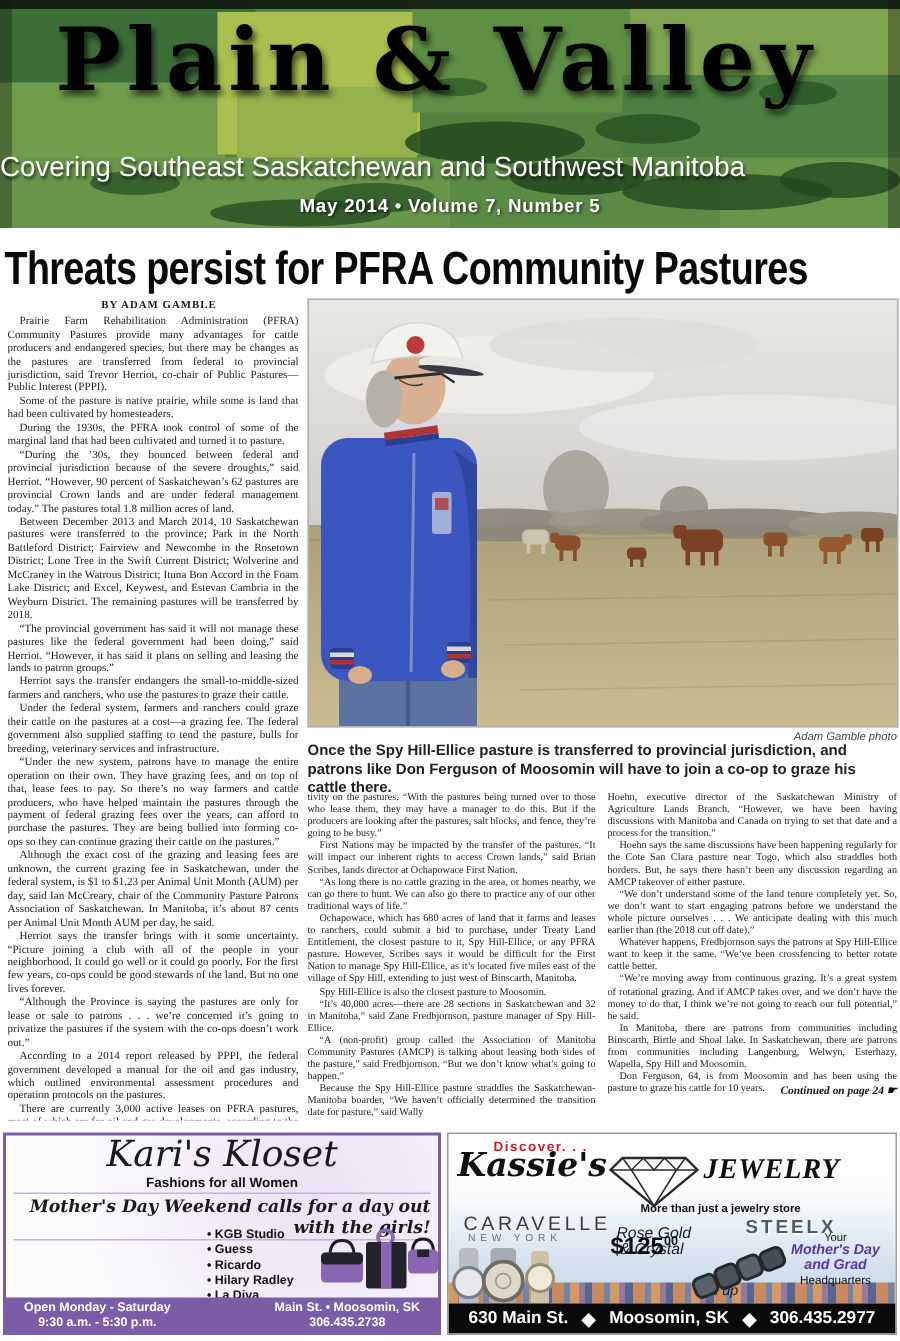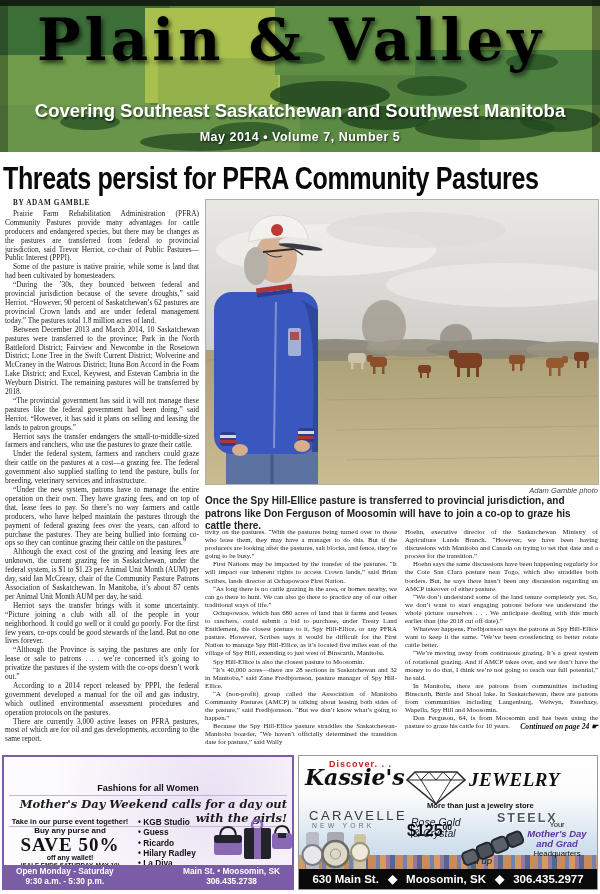--- a/index.html
+++ b/index.html
@@ -3,34 +3,34 @@
 <meta charset="utf-8">
 <style>
   html,body{margin:0;padding:0;}
   body{width:600px;height:894px;position:relative;background:#fff;font-family:"Liberation Serif",serif;overflow:hidden;}
   .abs{position:absolute;}
 
   
   #masthead{left:0;top:0;width:600px;height:152px;overflow:hidden;}
   #masthead svg{display:block;}
   .mast-title{left:0;top:6px;width:582px;text-align:center;font-family:"DejaVu Serif",serif;font-weight:bold;font-size:58px;color:#000000;letter-spacing:4px;text-shadow:2px 3px 4px rgba(0,0,0,.65);}
-  .mast-sub{left:0;top:100px;width:600px;text-align:center;font-family:"Liberation Sans",sans-serif;font-weight:bold;font-size:18.5px;color:#fff;text-shadow:1px 2px 2px rgba(0,0,0,.6);}
+  .mast-sub{left:0;top:100px;width:600px;font-family:"Liberation Sans",sans-serif;font-weight:normal;font-size:18.5px;color:#fff;text-shadow:1px 2px 2px rgba(0,0,0,.6);}
   .mast-date{left:0;top:130px;width:600px;text-align:center;font-family:"Liberation Sans",sans-serif;font-weight:bold;font-size:12.5px;color:#fff;text-shadow:1px 1px 2px rgba(0,0,0,.65);letter-spacing:.5px;}
 
   
   #headline{left:3px;top:161px;font-family:"Liberation Sans",sans-serif;font-weight:bold;font-size:31px;white-space:nowrap;transform:scaleX(.81);transform-origin:0 50%;letter-spacing:-.5px;color:#0a0a0a;}
 
   
   .col{position:absolute;text-align:justify;color:#1b1b1b;overflow:hidden;}
   #col1{left:5px;top:199px;width:194px;height:548px;font-size:7.4px;line-height:8.9px;}
   #col2{left:205px;top:528px;width:192px;height:219px;font-size:6.8px;line-height:8.1px;}
   #col3{left:405px;top:528px;width:193px;height:219px;font-size:6.8px;line-height:8.1px;}
   .col p{margin:0;text-indent:8px;}
   .cont p:first-child{text-indent:0;}
-  #byline{text-align:left;font-size:7.2px;font-weight:bold;letter-spacing:.7px;margin:0 0 2px 0;}
+  #byline{text-align:center;font-size:7.2px;font-weight:bold;letter-spacing:.7px;margin:0 0 2px 0;}
   #continued{left:405px;top:722px;width:193px;text-align:right;font-weight:bold;font-style:italic;font-size:7.6px;color:#111;}
 
   
   #photo{left:205px;top:199px;width:394px;height:286px;border:1px solid #b0b0ac;box-sizing:border-box;overflow:hidden;background:#dddcd8;}
   #credit{left:205px;top:486px;width:393px;text-align:right;font-family:"Liberation Sans",sans-serif;font-style:italic;font-size:7.5px;color:#444;}
   #caption{left:205px;top:495px;width:394px;font-family:"Liberation Sans",sans-serif;font-weight:bold;font-size:10px;line-height:12.5px;color:#222;}
 
   
   #ad-kari{left:2px;top:755px;width:292px;height:135px;border:2px solid #7b5ca6;box-sizing:border-box;background:radial-gradient(circle at 72% 30%,#eae1f3,#fcfbfd 70%);overflow:hidden;}
   .kari-title{left:0;top:-2px;width:100%;text-align:center;font-family:"DejaVu Serif",serif;font-style:italic;font-size:24px;color:#191919;}
@@ -106,20 +106,21 @@
   <div class="abs mast-sub">Covering Southeast Saskatchewan and Southwest Manitoba</div>
   <div class="abs mast-date">May 2014  •  Volume 7, Number 5</div>
 </div>
 
 <div class="abs" id="headline">Threats persist for PFRA Community Pastures</div>
 
 <div class="col" id="col1">
   <p id="byline">BY ADAM GAMBLE</p>
 <p>Prairie Farm Rehabilitation Administration (PFRA) Community Pastures provide many advantages for cattle producers and endangered species, but there may be changes as the pastures are transferred from federal to provincial jurisdiction, said Trevor Herriot, co-chair of Public Pastures—Public Interest (PPPI).</p>
     <p>Some of the pasture is native prairie, while some is land that had been cultivated by homesteaders.</p>
+    <p>During the 1930s, the PFRA took control of some of the marginal land that had been cultivated and turned it to pasture.</p>
     <p>“During the ’30s, they bounced between federal and provincial jurisdiction because of the severe droughts,” said Herriot. “However, 90 percent of Saskatchewan’s 62 pastures are provincial Crown lands and are under federal management today.” The pastures total 1.8 million acres of land.</p>
     <p>Between December 2013 and March 2014, 10 Saskatchewan pastures were transferred to the province; Park in the North Battleford District; Fairview and Newcombe in the Rosetown District; Lone Tree in the Swift Current District; Wolverine and McCraney in the Watrous District; Ituna Bon Accord in the Foam Lake District; and Excel, Keywest, and Estevan Cambria in the Weyburn District. The remaining pastures will be transferred by 2018.</p>
     <p>“The provincial government has said it will not manage these pastures like the federal government had been doing,” said Herriot. “However, it has said it plans on selling and leasing the lands to patron groups.”</p>
     <p>Herriot says the transfer endangers the small-to-middle-sized farmers and ranchers, who use the pastures to graze their cattle.</p>
     <p>Under the federal system, farmers and ranchers could graze their cattle on the pastures at a cost—a grazing fee. The federal government also supplied staffing to tend the pasture, bulls for breeding, veterinary services and infrastructure.</p>
     <p>“Under the new system, patrons have to manage the entire operation on their own. They have grazing fees, and on top of that, lease fees to pay. So there’s no way farmers and cattle producers, who have helped maintain the pastures through the payment of federal grazing fees over the years, can afford to purchase the pastures. They are being bullied into forming co-ops so they can continue grazing their cattle on the pastures.”</p>
     <p>Although the exact cost of the grazing and leasing fees are unknown, the current grazing fee in Saskatchewan, under the federal system, is $1 to $1.23 per Animal Unit Month (AUM) per day, said Ian McCreary, chair of the Community Pasture Patrons Association of Saskatchewan. In Manitoba, it’s about 87 cents per Animal Unit Month AUM per day, he said.</p>
     <p>Herriot says the transfer brings with it some uncertainty. “Picture joining a club with all of the people in your neighborhood. It could go well or it could go poorly. For the first few years, co-ops could be good stewards of the land. But no one lives forever.</p>
     <p>“Although the Province is saying the pastures are only for lease or sale to patrons . . . we’re concerned it’s going to privatize the pastures if the system with the co-ops doesn’t work out.”</p>
     <p>According to a 2014 report released by PPPI, the federal government developed a manual for the oil and gas industry, which outlined environmental assessment procedures and operation protocols on the pastures.</p>
@@ -258,29 +259,23 @@
     <p>“We’re moving away from continuous grazing. It’s a great system of rotational grazing. And if AMCP takes over, and we don’t have the money to do that, I think we’re not going to reach our full potential,” he said.</p>
     <p>In Manitoba, there are patrons from communities including Binscarth, Birtle and Shoal lake. In Saskatchewan, there are patrons from communities including Langenburg, Welwyn, Esterhazy, Wapella, Spy Hill and Moosomin.</p>
     <p>Don Ferguson, 64, is from Moosomin and has been using the pasture to graze his cattle for 10 years.</p>
   </div>
 <div class="abs" id="continued">
   <span>Continued on page 24</span>
   <span>☛</span>
 </div>
 
 <div class="abs" id="ad-kari">
+  <div class="abs kari-title">Kari's Kloset</div>
   <div class="abs kari-tag">Fashions for all Women</div>
   <div class="abs kari-script">Mother's Day Weekend calls for a day out with the girls!</div>
-  <div class="abs kari-left">
-    <div class="kl1">Take in our purse event together!</div>
-    <div class="kl2">Buy any purse and</div>
-    <div class="kl-save">SAVE 50%</div>
-    <div class="kl3">off any wallet!</div>
-    <div class="kl4">(SALE ENDS SATURDAY, MAY 10)</div>
-  </div>
   <div class="abs kari-brands">
       <div class="brand-item">KGB Studio</div>
       <div class="brand-item">Guess</div>
       <div class="brand-item">Ricardo</div>
       <div class="brand-item">Hilary Radley</div>
       <div class="brand-item">La Diva</div>
     </div>
   <div class="abs kari-purses">
     <svg width="80" height="50" viewBox="0 0 80 50">
       <path d="M8 22 Q8 12 16 12 Q24 12 24 22" fill="none" stroke="#1d1d24" stroke-width="2"></path>

